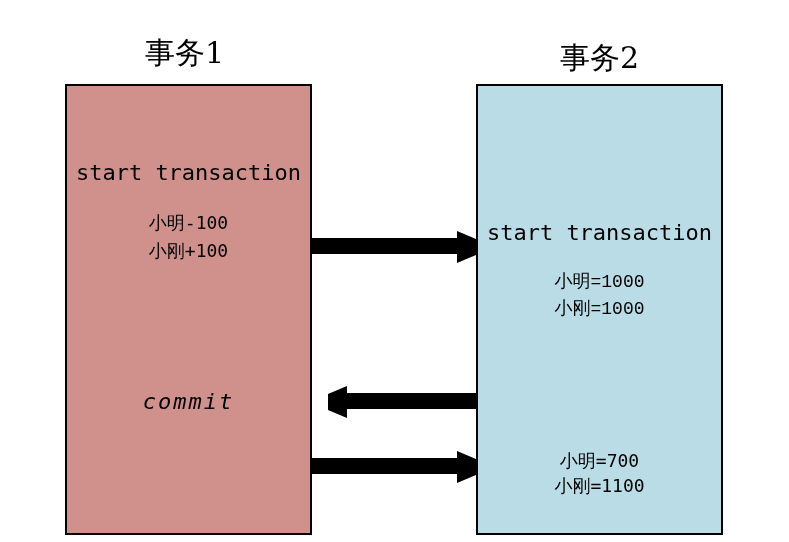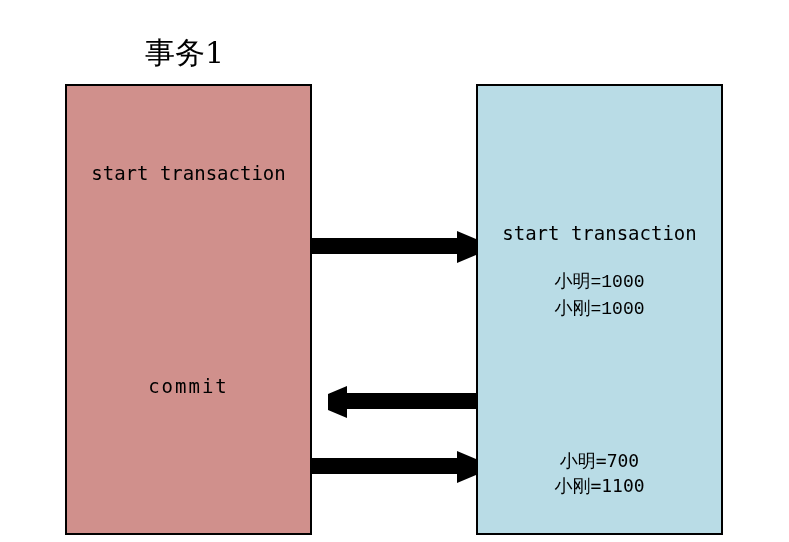--- a/index.html
+++ b/index.html
@@ -36,35 +36,35 @@
     border: 2px solid #000000;
   }
   .t1-box { left: 49px;  background: #d0908c; }
   .t2-box { left: 460px; background: #b9dce6; }
 
   .label {
     position: absolute;
     left: 0;
     width: 100%;
     text-align: center;
-    font-size: 19px;
+    font-size: 22px;
     line-height: 18px;
     white-space: nowrap;
   }
   .values {
     position: absolute;
     left: 0;
     width: 100%;
     text-align: center;
     font-size: 18px;
     white-space: pre-line;
   }
   .t1-start  { top: 70px; }
   .t1-ops    { top: 115px; line-height: 28px; }
-  .t1-commit { top: 283px; letter-spacing: 2px; }
+  .t1-commit { top: 299px; letter-spacing: 2px; font-style: italic; }
 
   .t2-start  { top: 130px; }
   .t2-read1  { top: 175px; line-height: 27px; font-family: Liberation Mono, monospace; }
   .t2-read2  { top: 354px; line-height: 25px; }
 
   .arrow-line {
     position: absolute;
     height: 2px;
     background: #000000;
   }
@@ -87,23 +87,26 @@
   .a3-line { left: 296px; top: 442px; width: 147px; }
   .a3-head { left: 441px; top: 435px; }
 </style>
 </head>
 <body>
 
 <div class="stage">
 
   <div class="box-title t1-title">事务1</div>
 
+  <div class="box-title t2-title">事务2</div>
 
   <div class="tbox t1-box">
     <div class="label t1-start">start transaction</div>
+    <div class="values t1-ops">小明-100
+小刚+100</div>
     <div class="label t1-commit">commit</div>
   </div>
 
   <div class="tbox t2-box">
     <div class="label t2-start">start transaction</div>
     <div class="values t2-read1">小明=1000
 小刚=1000</div>
     <div class="values t2-read2">小明=700
 小刚=1100</div>
   </div>

